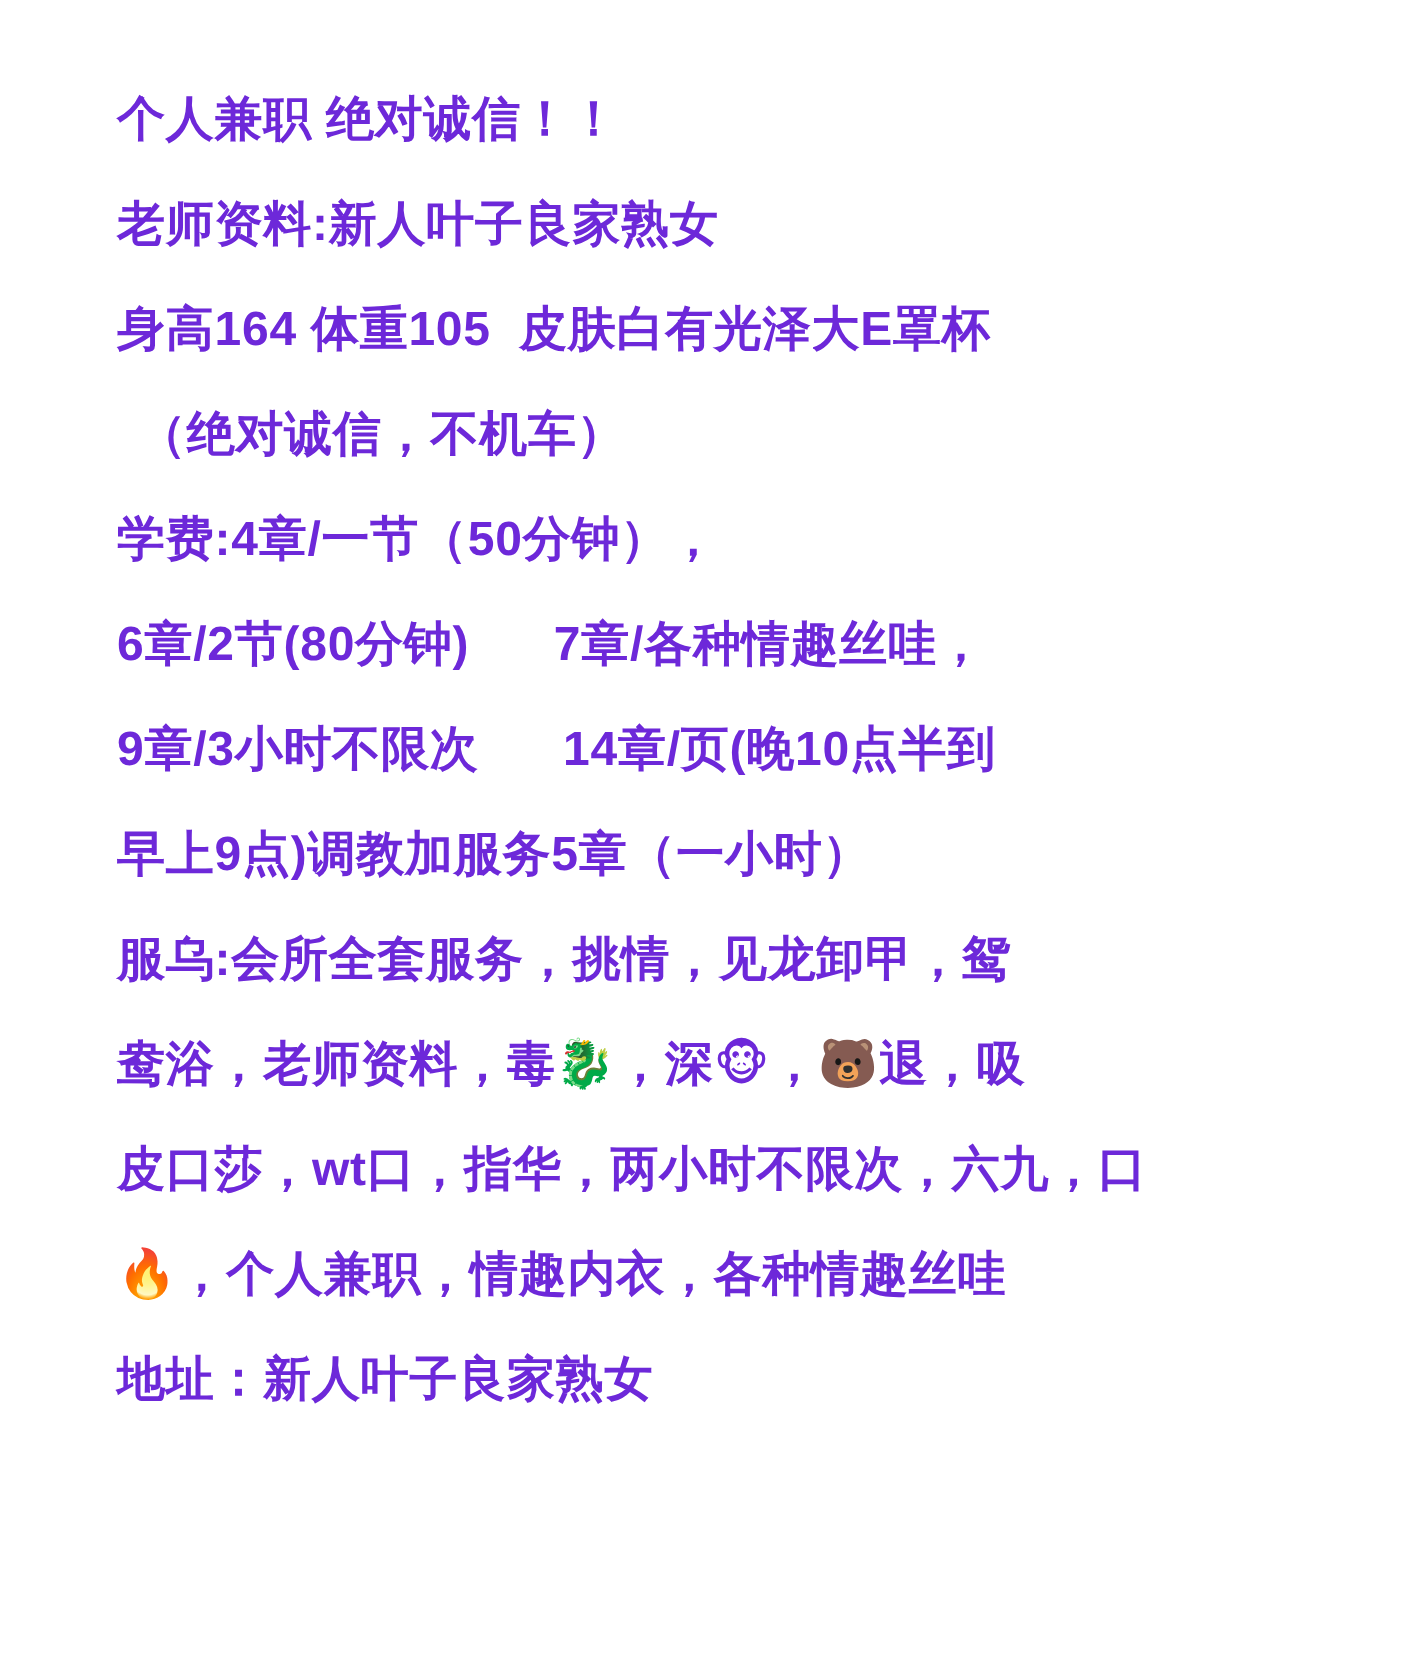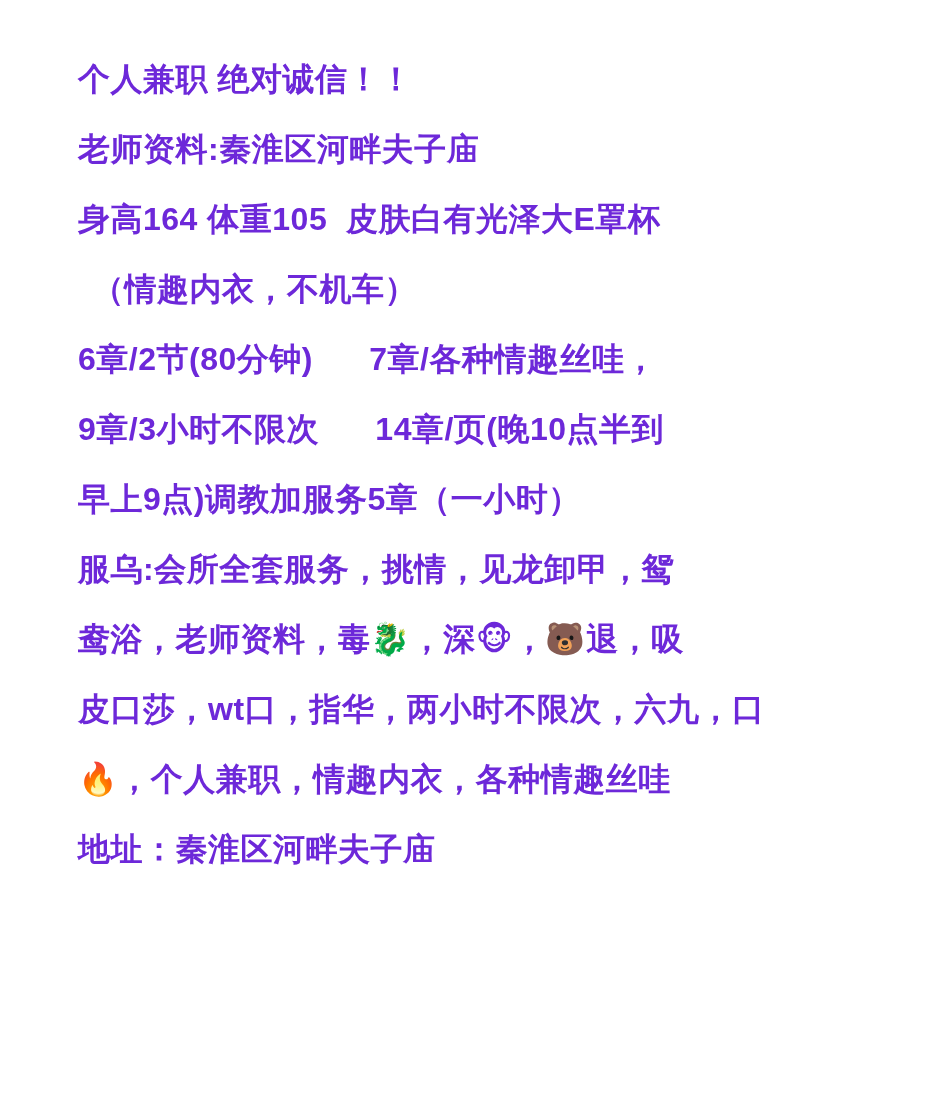--- a/index.html
+++ b/index.html
@@ -35,25 +35,26 @@
   .line.indented {
     padding-left: 14px;
   }
 </style>
 </head>
 <body>
 
 <div class="page">
   <div class="text-block">
     <div class="line">个人兼职 绝对诚信！！</div>
-    <div class="line">老师资料:秦淮区河畔夫子庙</div>
+    <div class="line">老师资料:新人叶子良家熟女</div>
     <div class="line">身高164 体重105  皮肤白有光泽大E罩杯</div>
-    <div class="line indented">（情趣内衣，不机车）</div>
+    <div class="line indented">（绝对诚信，不机车）</div>
+    <div class="line">学费:4章/一节（50分钟），</div>
     <div class="line">6章/2节(80分钟)      7章/各种情趣丝哇，</div>
     <div class="line">9章/3小时不限次      14章/页(晚10点半到</div>
     <div class="line">早上9点)调教加服务5章（一小时）</div>
     <div class="line">服乌:会所全套服务，挑情，见龙卸甲，鸳</div>
     <div class="line">鸯浴，老师资料，毒🐉，深🐵，🐻退，吸</div>
     <div class="line">皮口莎，wt口，指华，两小时不限次，六九，口</div>
     <div class="line">🔥，个人兼职，情趣内衣，各种情趣丝哇</div>
-    <div class="line">地址：秦淮区河畔夫子庙</div>
+    <div class="line">地址：新人叶子良家熟女</div>
   </div>
 </div>
 
 </body></html>

